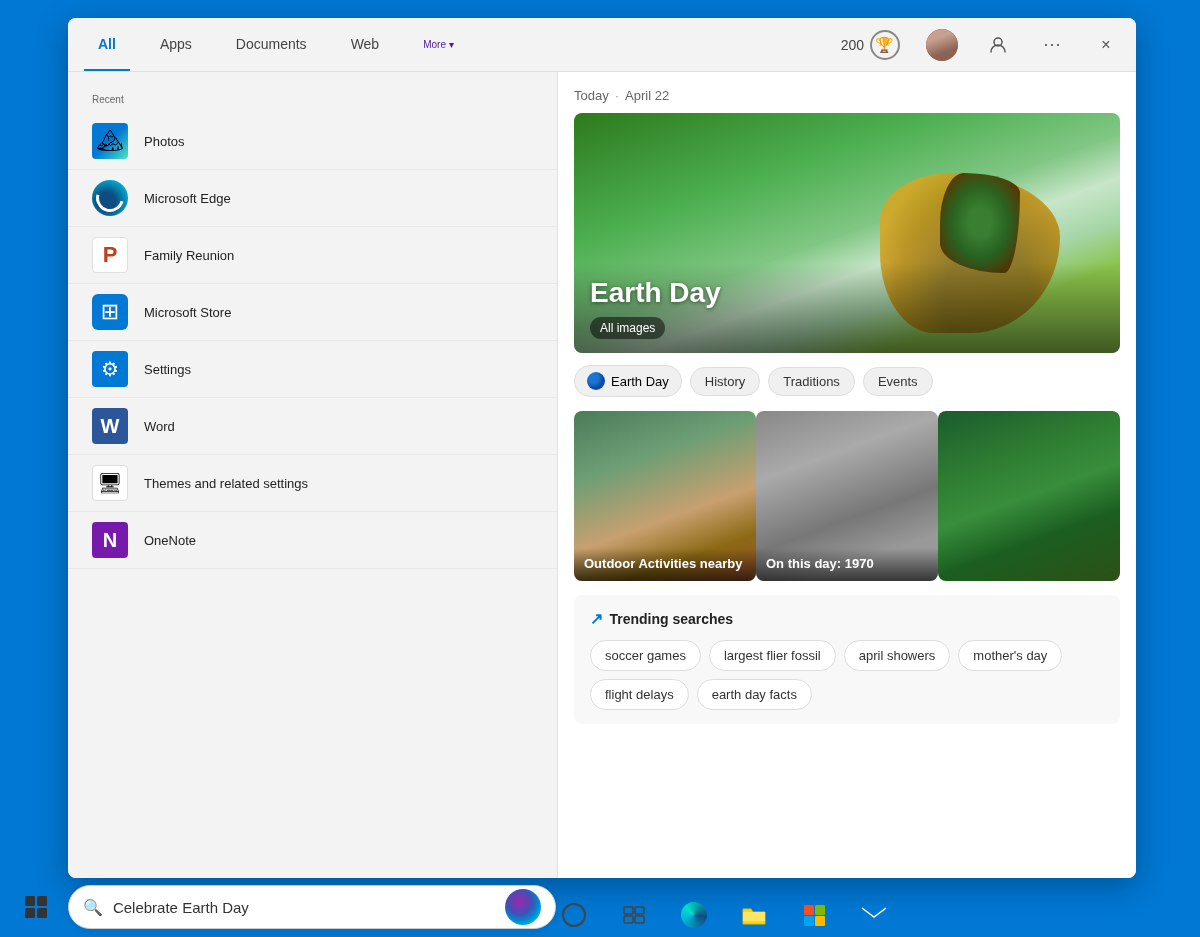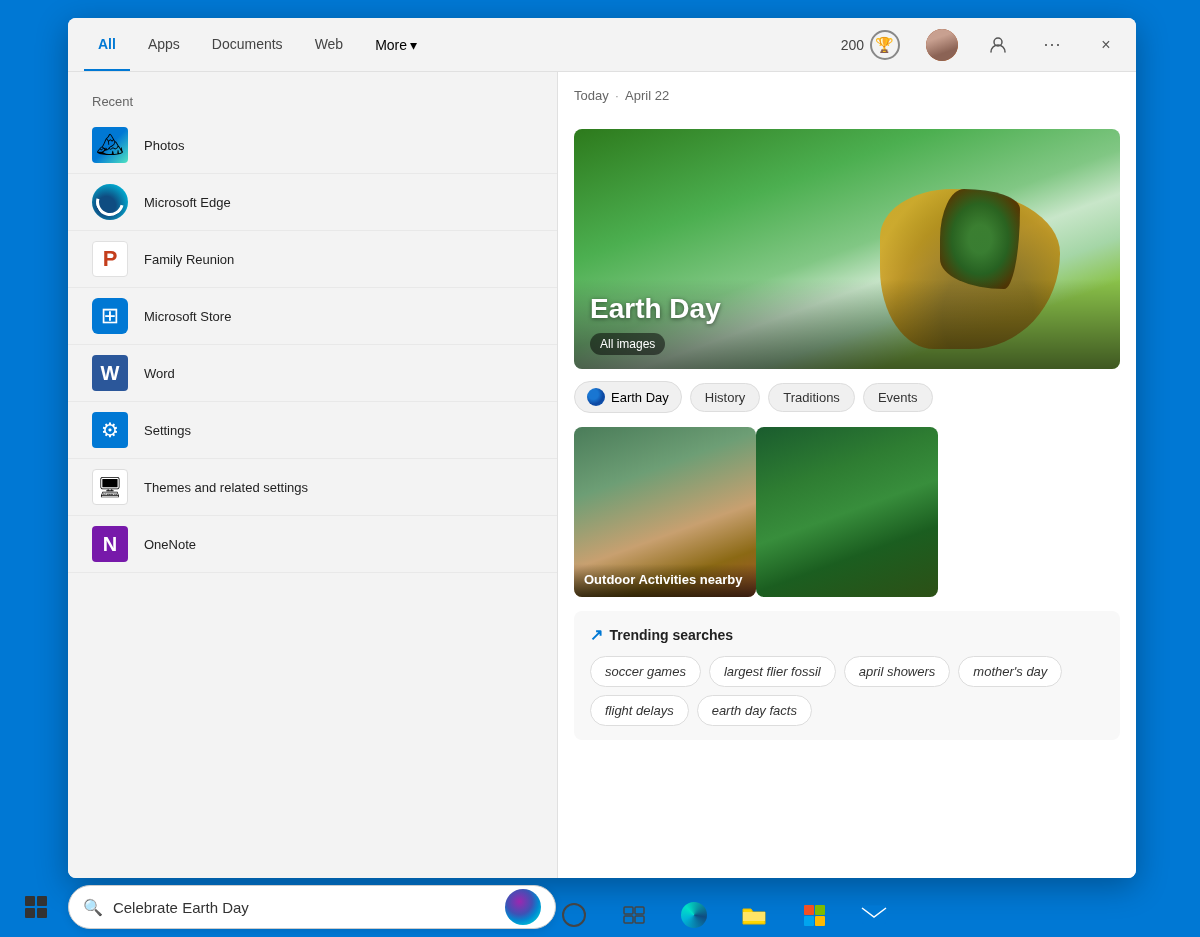--- a/index.html
+++ b/index.html
@@ -33,21 +33,21 @@
       padding: 0 16px;
       display: flex;
       align-items: center;
       border-bottom: 1px solid #e0e0e0;
       height: 54px;
       flex-shrink: 0;
     }
     .tabs {
       display: flex;
       align-items: flex-end;
-      gap: 4px;
+      gap: 16px;
       flex: 1;
       height: 100%;
     }
     .tab {
       padding: 8px 14px;
       cursor: pointer;
       font-size: 14px;
       color: #444;
       height: 100%;
       display: flex;
@@ -59,22 +59,22 @@
       color: #0078d4;
       border-bottom: 2px solid #0078d4;
       font-weight: 600;
     }
     .tab-more {
       display: flex;
       align-items: center;
       gap: 3px;
       padding: 8px 14px;
       cursor: pointer;
-      font-size: 14px;
-      color: #000000;
+      font-size: 10px;
+      color: #4c1d95;
       height: 100%;
     }
     .header-actions {
       display: flex;
       align-items: center;
       gap: 26px;
     }
     .score-badge {
       display: flex;
       align-items: center;
@@ -136,21 +136,21 @@
     
     .left-panel {
       width: 490px;
       flex-shrink: 0;
       background: #f3f3f3;
       padding: 16px 0 0 0;
       border-right: 1px solid #e0e0e0;
       overflow-y: auto;
     }
     .section-label {
-      font-size: 13px;
+      font-size: 10px;
       color: #666;
       padding: 6px 24px 8px;
       font-weight: 400;
     }
     .app-item {
       display: flex;
       align-items: center;
       padding: 10px 24px;
       cursor: pointer;
       border-bottom: 1px solid #e8e8e8;
@@ -279,21 +279,21 @@
     }
 
     
     .right-panel::-webkit-scrollbar { width: 8px; }
     .right-panel::-webkit-scrollbar-track { background: #f0f0f0; }
     .right-panel::-webkit-scrollbar-thumb { background: #ccc; border-radius: 4px; }
 
     .date-label {
       font-size: 13px;
       color: #666;
-      margin-bottom: 26px;
+      margin-bottom: 10px;
       display: flex;
       align-items: flex-start;
       gap: 6px;
     }
     .date-dot { color: #999; }
 
     
     .hero-card {
       width: 100%;
       border-radius: 8px;
@@ -450,21 +450,20 @@
       margin-bottom: 12px;
     }
     .trending-arrow {
       font-size: 16px;
       color: #0078d4;
     }
     .trending-pills {
       display: flex;
       flex-wrap: wrap;
       gap: 8px;
-      font-style: italic;
     }
     .trending-pill {
       padding: 7px 14px;
       background: #fff;
       border: 1px solid #ddd;
       border-radius: 20px;
       font-size: 13px;
       cursor: pointer;
       color: #333;
     }
@@ -605,26 +604,26 @@
       </div>
       <div class="app-item">
         <div class="app-icon icon-ppt"></div>
         <span class="app-name">Family Reunion</span>
       </div>
       <div class="app-item">
         <div class="app-icon icon-store"></div>
         <span class="app-name">Microsoft Store</span>
       </div>
       <div class="app-item">
+        <div class="app-icon icon-settings"></div>
+        <span class="app-name">Settings</span>
+      </div>
+      <div class="app-item">
         <div class="app-icon icon-word"></div>
         <span class="app-name">Word</span>
-      </div>
-      <div class="app-item">
-        <div class="app-icon icon-settings"></div>
-        <span class="app-name">Settings</span>
       </div>
       <div class="app-item">
         <div class="app-icon icon-themes"></div>
         <span class="app-name">Themes and related settings</span>
       </div>
       <div class="app-item">
         <div class="app-icon icon-onenote"></div>
         <span class="app-name">OneNote</span>
       </div>
     </div>
@@ -651,20 +650,24 @@
         </div>
         <div class="tag-pill">History</div>
         <div class="tag-pill">Traditions</div>
         <div class="tag-pill">Events</div>
       </div>
 
       <div class="cards-grid">
         <div class="card card-outdoor">
           <div class="card-img"></div>
           <div class="card-label">Outdoor Activities nearby</div>
+        </div>
+        <div class="card card-history">
+          <div class="card-img"></div>
+          <div class="card-label">On this day: 1970</div>
         </div>
         <div class="card card-bing">
           <div class="card-img"></div>
         </div>
       </div>
 
       <div class="trending-section">
         <div class="trending-header">
           <span class="trending-arrow">↗</span>
           <span>Trending searches</span>

